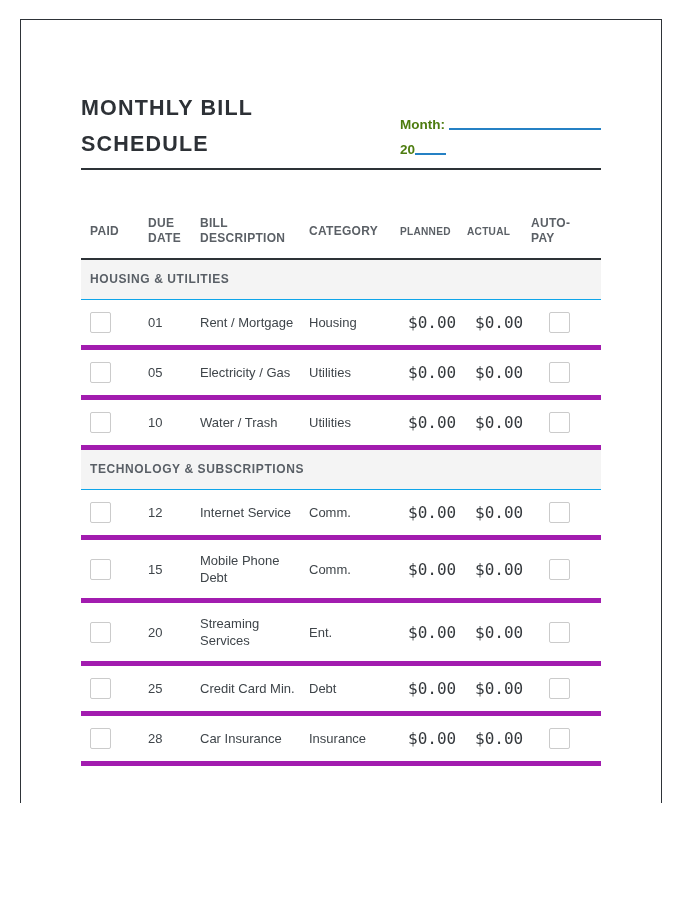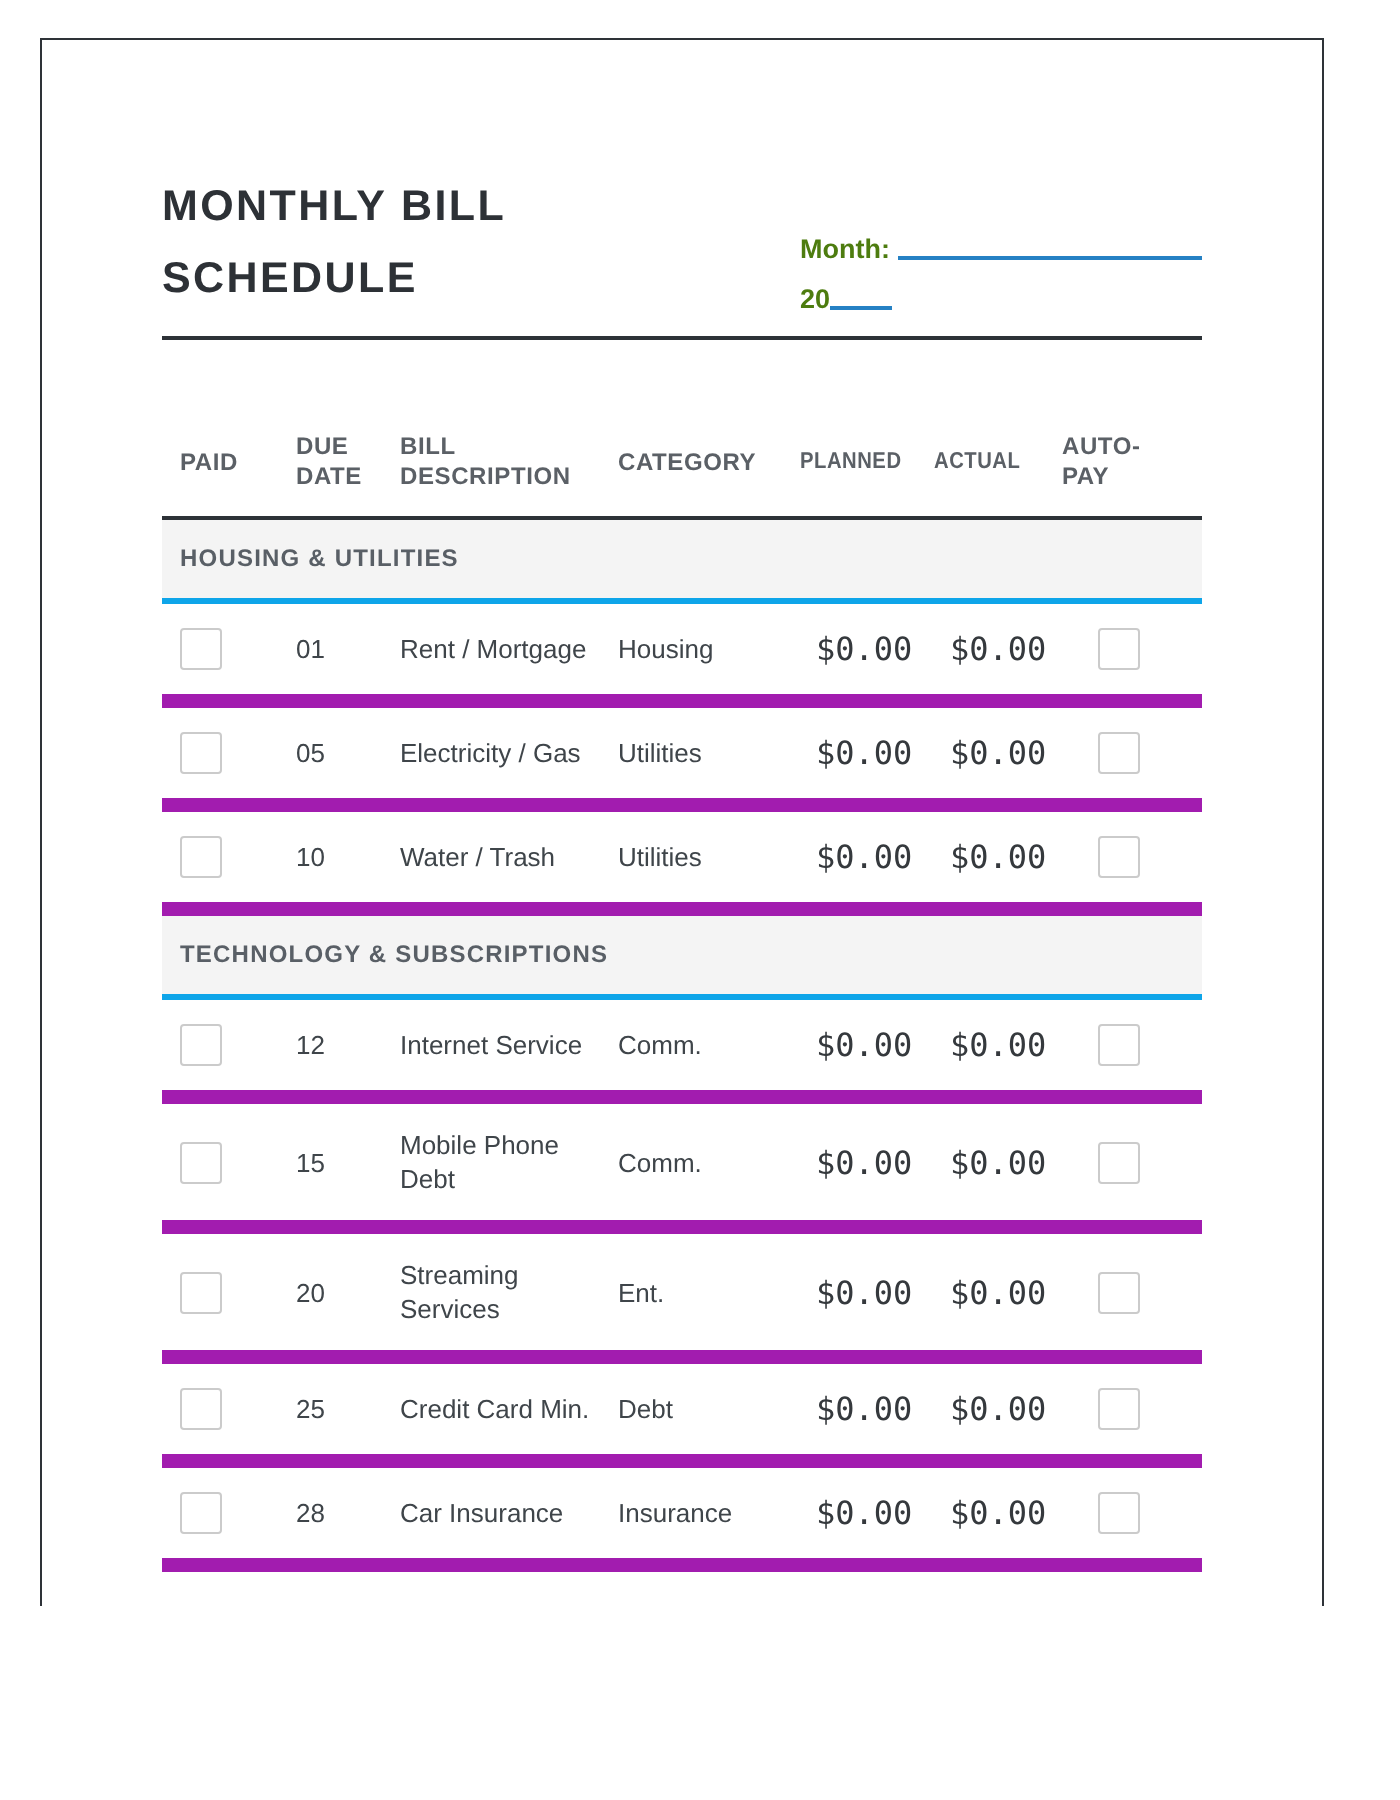--- a/index.html
+++ b/index.html
@@ -14,21 +14,21 @@
     position: absolute;
     left: 20px; top: 19px;
     width: 642px; height: 784px;
     background: #ffffff;
     border: 1px solid #2e3338;
     border-bottom: none;
     padding: 60px 60px 0 60px;
     overflow: hidden;
   }
   
-  .title-bar { display: flex; align-items: center; gap: 44px; }
+  .title-bar { display: flex; align-items: flex-end; gap: 44px; }
   .doc-title {
     width: 300px;
     font-size: 21.5px; font-weight: bold;
     line-height: 36px; letter-spacing: 1.2px;
     color: #2d3136;
     text-transform: uppercase;
   }
   .month-block {
     margin-left: auto;
     margin-top: 32px;
@@ -80,28 +80,28 @@
     font-size: 11.5px;
   }
   thead th .narrowwrap { display: inline-block; max-width: 50px; }
 
   tr.section-row td {
     background: #f4f4f4;
     color: #595f66;
     font-size: 12px; font-weight: bold;
     letter-spacing: 0.6px;
     padding: 11px 4px 11px 9px;
-    border-bottom: 3px solid #0ea5e9;
+    border-bottom: 1px solid #0ea5e9;
   }
   tbody td {
     vertical-align: middle;
     font-size: 13px; line-height: 17px;
     color: #3f454a;
     padding: 12px 4px 12px 9px;
-    border-bottom: 7px solid #a21caf;
+    border-bottom: 5px solid #a21caf;
   }
   td.money {
     font-family: "DejaVu Sans Mono", monospace;
     font-size: 16px;
     color: #35393d;
     padding-left: 17px;
     white-space: nowrap;
   }
   td.autopay-cell { text-align: center; padding-left: 0; }
   .checkbox {

